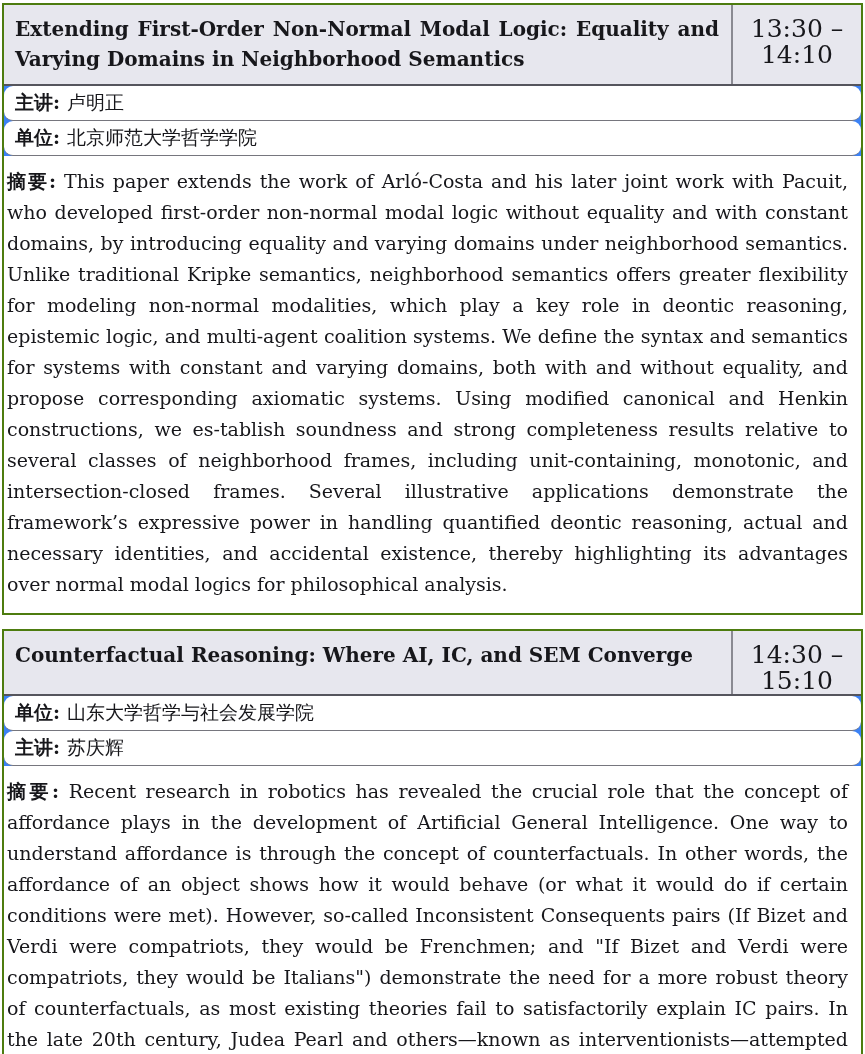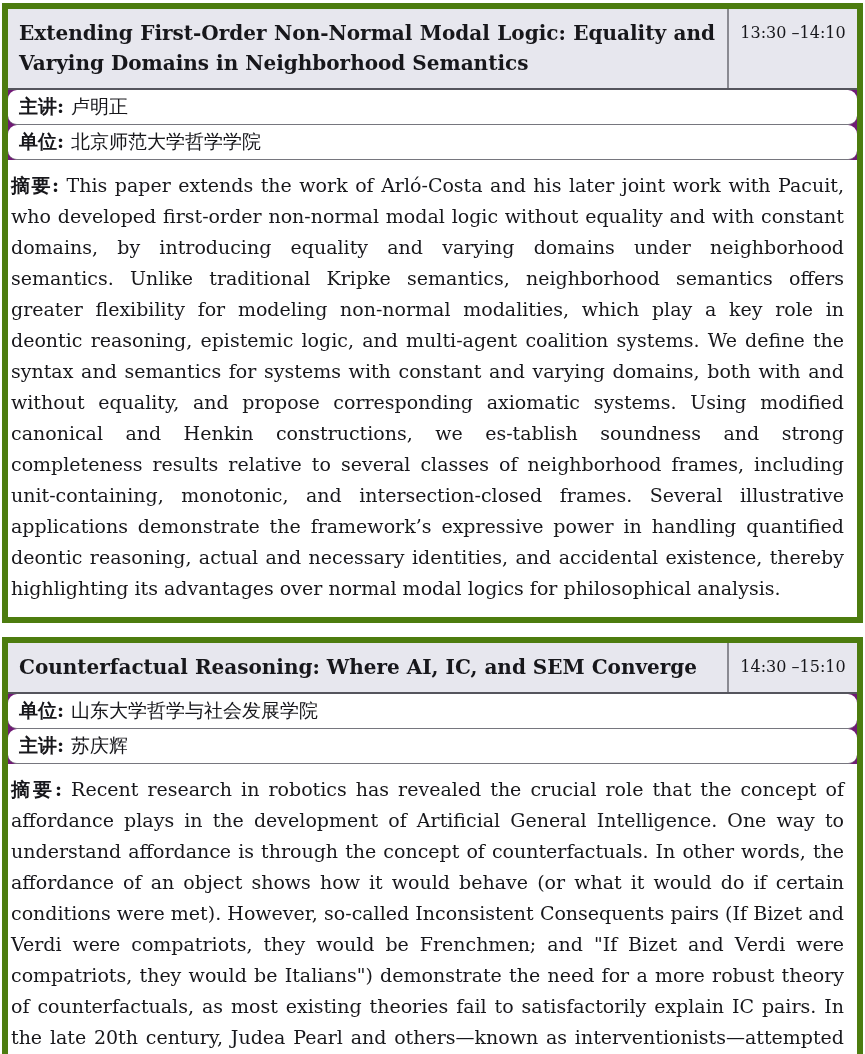--- a/index.html
+++ b/index.html
@@ -9,22 +9,22 @@
     font-family: "DejaVu Serif", "Liberation Serif", serif;
     color: #17171b;
   }
   .page {
     width: 865px;
     height: 1054px;
     padding: 3px 2px 2px 2px;
     background: #ffffff;
   }
   .session {
-    border: 6px solid #4d7c0f;
-    background: #701a75;
+    border: 2px solid #4d7c0f;
+    background: #3b82f6;
   }
   .session + .session { margin-top: 14px; }
 
   .header-row {
     display: flex;
     align-items: stretch;
     background: #e7e7ee;
     border-bottom: 2px solid #55555d;
   }
   .title-cell {
@@ -33,21 +33,21 @@
     font-weight: bold;
     font-size: 20px;
     line-height: 30px;
     text-align: justify;
   }
   .time-cell {
     flex: 0 0 130px;
     border-left: 2px solid #8a8a92;
     text-align: center;
     padding-top: 11px;
-    font-size: 16px;
+    font-size: 25px;
     line-height: 26px;
   }
   .info-row {
     border-bottom: 1px solid #76767e;
     padding: 5px 12px 6px 11px;
     font-size: 19px;
     line-height: 23px;
     background: #ffffff;
     border-radius: 9px;
   }

